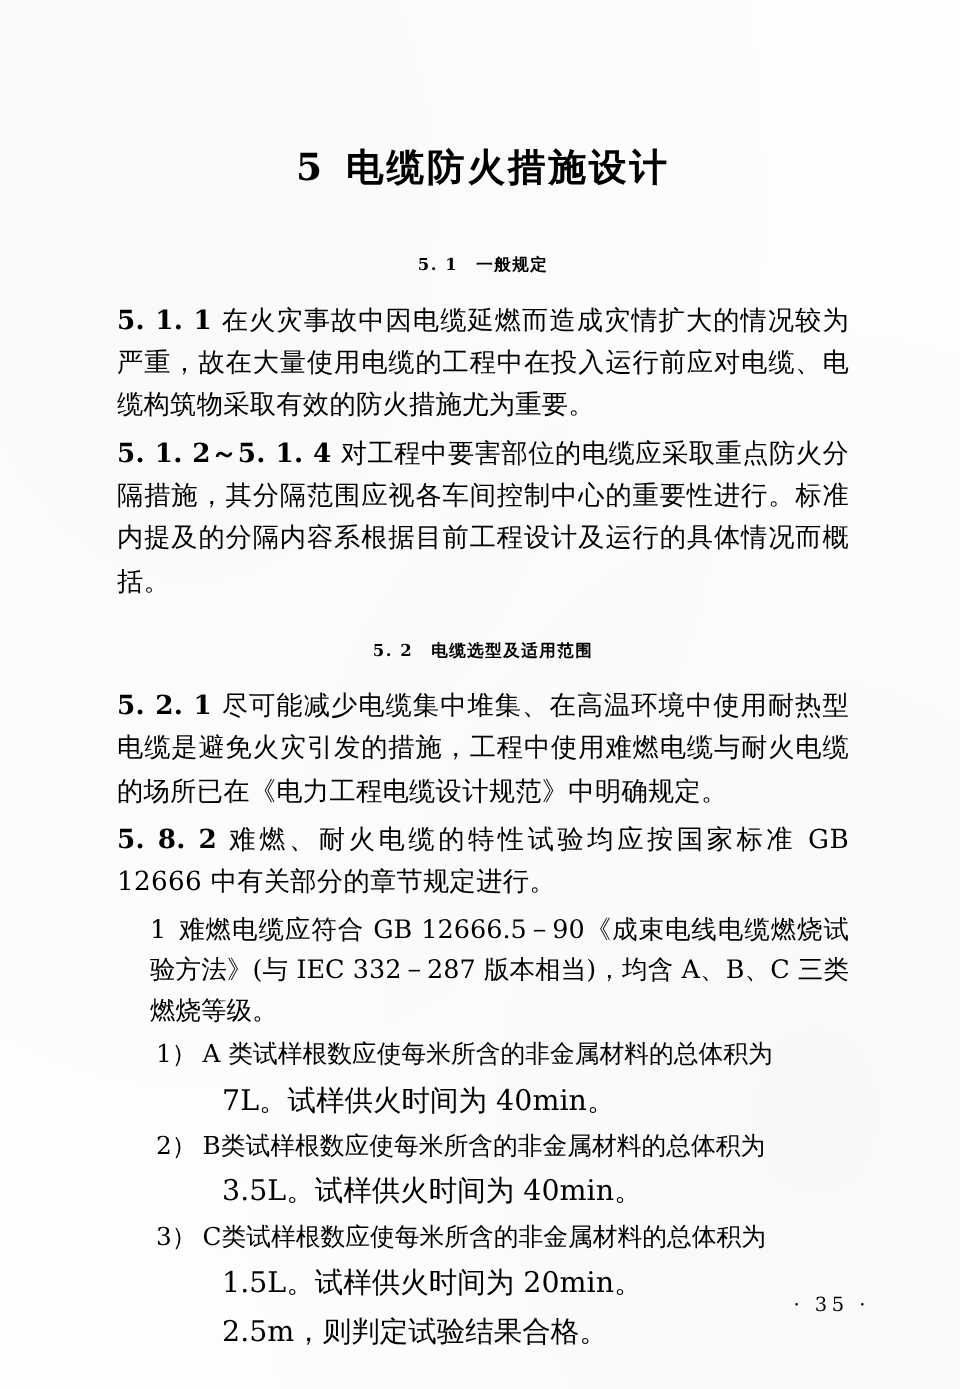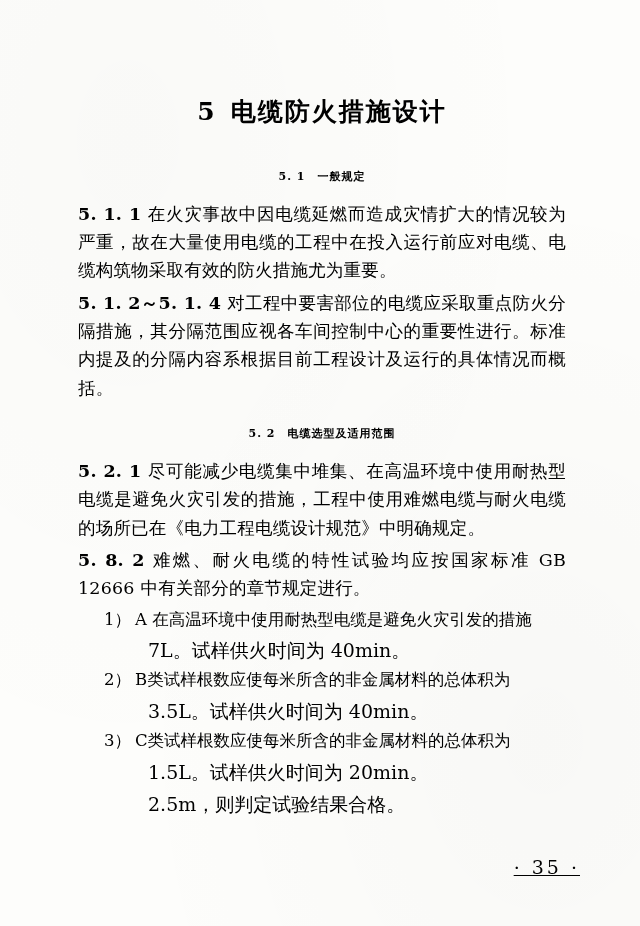--- a/index.html
+++ b/index.html
@@ -97,23 +97,22 @@
   .list-2-cont {
     font-size: 19px;
     line-height: 1.6;
     margin: 0 0 2px 0;
     padding-left: 70px;
   }
   .footer {
     position: absolute;
     right: 60px;
     bottom: 48px;
-    font-size: 19px;
+    font-size: 13px;
     letter-spacing: 3px;
-    text-decoration: underline;
   }
 </style>
 </head>
 <body>
 
 <div class="page">
   <div class="content">
 
     <h1 class="doc-title">
       <span class="num">5</span><span>电缆防火措施设计</span>
@@ -136,23 +135,26 @@
     </h2>
 
     <p class="para">
       <span class="clause">5. 2. 1</span><span>尽可能减少电缆集中堆集、在高温环境中使用耐热型电缆是避免火灾引发的措施，工程中使用难燃电缆与耐火电缆的场所已在《电力工程电缆设计规范》中明确规定。</span>
     </p>
 
     <p class="para">
       <span class="clause">5. 8. 2</span><span>难燃、耐火电缆的特性试验均应按国家标准 GB 12666 中有关部分的章节规定进行。</span>
     </p>
 
+    <p class="list-1">
+      <span class="mk">1</span><span>难燃电缆应符合 GB 12666.5－90《成束电线电缆燃烧试验方法》(与 IEC 332－287 版本相当)，均含 A、B、C 三类燃烧等级。</span>
+    </p>
 
     <p class="list-2">
-      <span class="mk">1）</span><span>A 在高温环境中使用耐热型电缆是避免火灾引发的措施</span>
+      <span class="mk">1）</span><span>A 类试样根数应使每米所含的非金属材料的总体积为</span>
     </p>
     <p class="list-2-cont">7L。试样供火时间为 40min。</p>
 
     <p class="list-2">
       <span class="mk">2）</span><span>B类试样根数应使每米所含的非金属材料的总体积为</span>
     </p>
     <p class="list-2-cont">3.5L。试样供火时间为 40min。</p>
 
     <p class="list-2">
       <span class="mk">3）</span><span>C类试样根数应使每米所含的非金属材料的总体积为</span>

